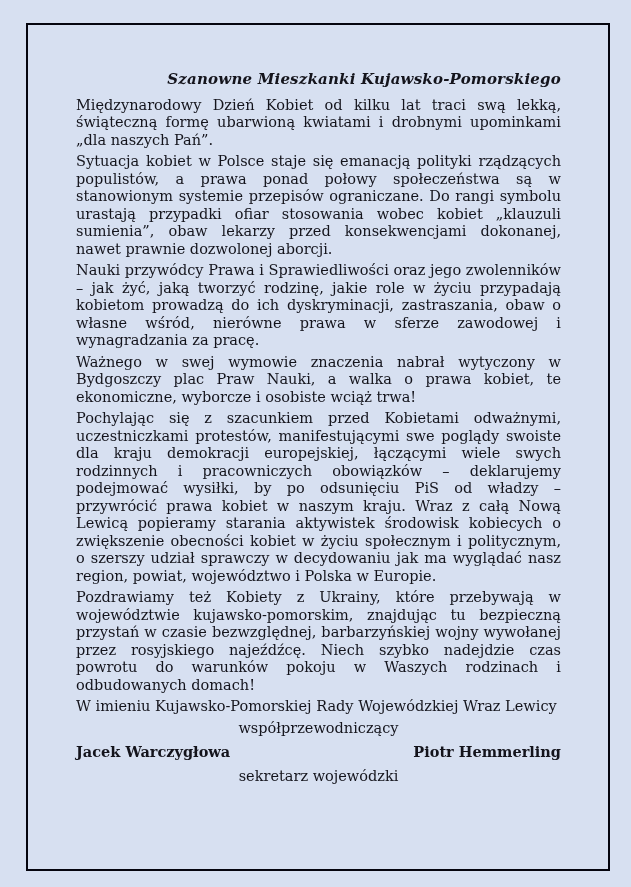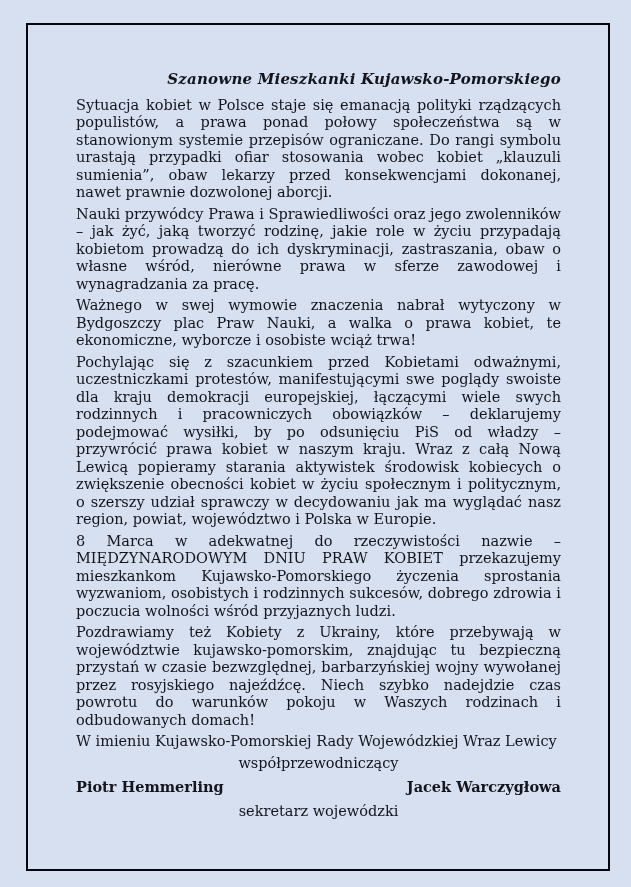--- a/index.html
+++ b/index.html
@@ -49,38 +49,38 @@
   .sig-name { font-weight: bold; }
 </style>
 </head>
 <body>
 
 <div class="page">
   <div class="content">
 
     <h1 class="salutation">Szanowne Mieszkanki Kujawsko-Pomorskiego</h1>
 
+    <p>Międzynarodowy Dzień Kobiet od kilku lat traci swą lekką, świąteczną formę ubarwioną kwiatami i drobnymi upominkami „dla naszych Pań”.</p>
 
     <p>Sytuacja kobiet w Polsce staje się emanacją polityki rządzących populistów, a prawa ponad połowy społeczeństwa są w stanowionym systemie przepisów ograniczane. Do rangi symbolu urastają przypadki ofiar stosowania wobec kobiet „klauzuli sumienia”, obaw lekarzy przed konsekwencjami dokonanej, nawet prawnie dozwolonej aborcji.</p>
 
     <p>Nauki przywódcy Prawa i Sprawiedliwości oraz jego zwolenników – jak żyć, jaką tworzyć rodzinę, jakie role w życiu przypadają kobietom prowadzą do ich dyskryminacji, zastraszania, obaw o własne wśród, nierówne prawa w sferze zawodowej i wynagradzania za pracę.</p>
 
     <p>Ważnego w swej wymowie znaczenia nabrał wytyczony w Bydgoszczy plac Praw Nauki, a walka o prawa kobiet, te ekonomiczne, wyborcze i osobiste wciąż trwa!</p>
 
     <p>Pochylając się z szacunkiem przed Kobietami odważnymi, uczestniczkami protestów, manifestującymi swe poglądy swoiste dla kraju demokracji europejskiej, łączącymi wiele swych rodzinnych i pracowniczych obowiązków – deklarujemy podejmować wysiłki, by po odsunięciu PiS od władzy – przywrócić prawa kobiet w naszym kraju. Wraz z całą Nową Lewicą popieramy starania aktywistek środowisk kobiecych o zwiększenie obecności kobiet w życiu społecznym i politycznym, o szerszy udział sprawczy w decydowaniu jak ma wyglądać nasz region, powiat, województwo i Polska w Europie.</p>
 
-    <p>8 Marca w adekwatnej do rzeczywistości nazwie – MIĘDZYNARODOWYM DNIU PRAW KOBIET przekazujemy mieszkankom Kujawsko-Pomorskiego życzenia sprostania wyzwaniom, osobistych i rodzinnych sukcesów, dobrego zdrowia i poczucia wolności wśród przyjaznych ludzi.</p>
 
     <p>Pozdrawiamy też Kobiety z Ukrainy, które przebywają w województwie kujawsko-pomorskim, znajdując tu bezpieczną przystań w czasie bezwzględnej, barbarzyńskiej wojny wywołanej przez rosyjskiego najeźdźcę. Niech szybko nadejdzie czas powrotu do warunków pokoju w Waszych rodzinach i odbudowanych domach!</p>
 
     <p class="closing">W imieniu Kujawsko-Pomorskiej Rady Wojewódzkiej Wraz Lewicy</p>
 
     <p class="role">współprzewodniczący</p>
 
     <div class="names-row">
+      <span class="sig-name">Jacek Warczygłowa</span>
       <span class="sig-name">Piotr Hemmerling</span>
-      <span class="sig-name">Jacek Warczygłowa</span>
     </div>
 
     <p class="role">sekretarz wojewódzki</p>
 
   </div>
 </div>
 
 </body></html>

